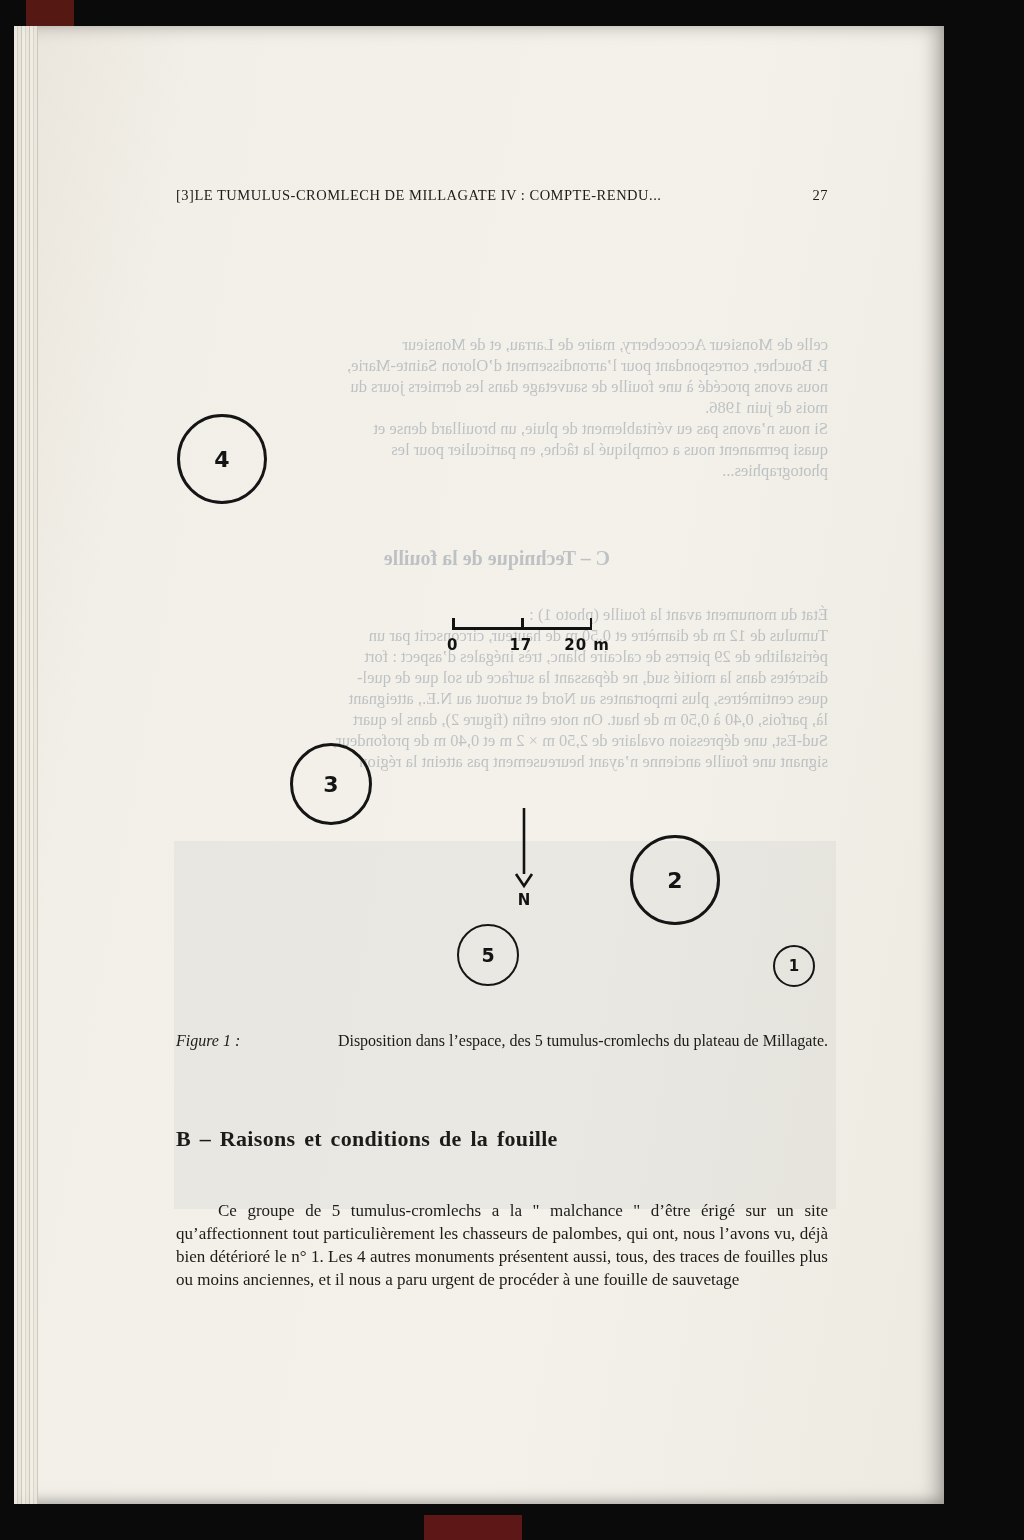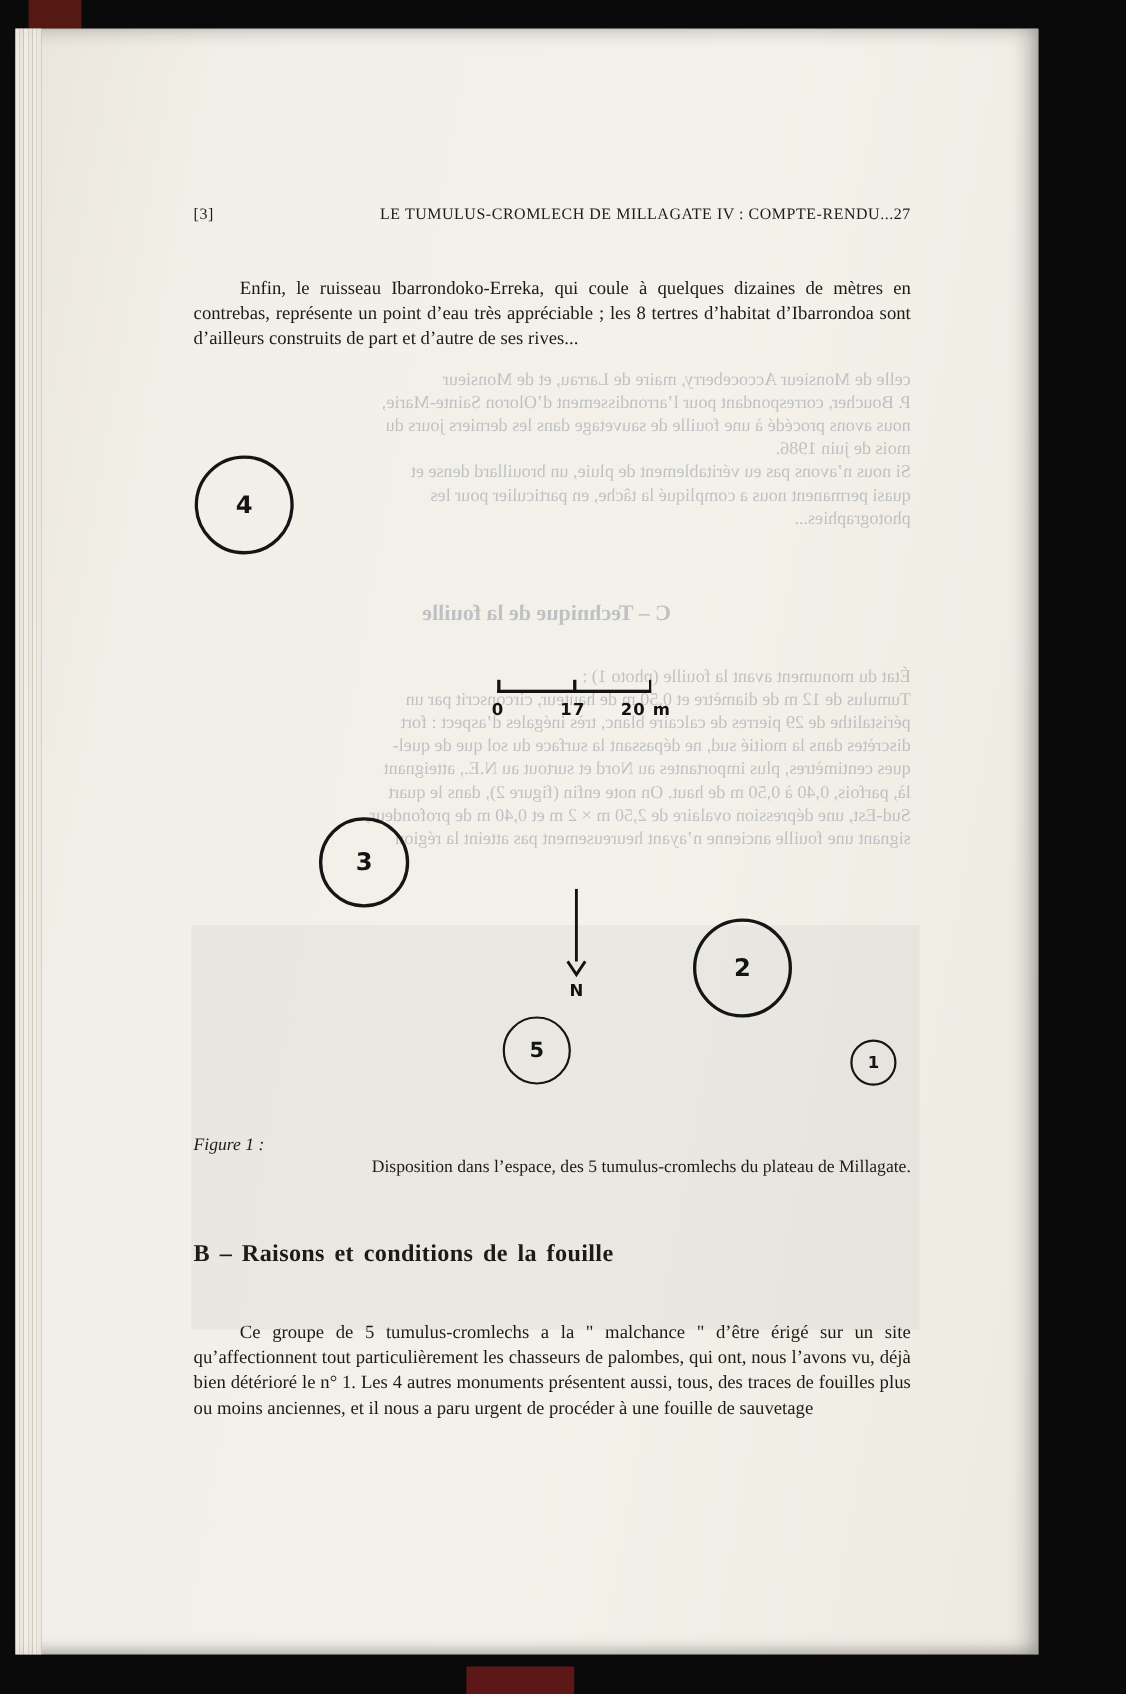--- a/index.html
+++ b/index.html
@@ -31,21 +31,21 @@
     color:#6e7d8c; opacity:.40; filter:blur(.5px);
     white-space:pre-line; font-size:16.5px; line-height:21px; width:662px; left:152px;
     text-align:left;
   }
   .bleed-heading { font-weight:bold; font-size:20px; text-align:center; white-space:normal; }
 
   .runhead {
     position:absolute; left:162px; top:161px; width:652px; z-index:2;
     display:flex; align-items:baseline; font-size:14.5px; letter-spacing:.5px;
   }
-  .runhead .title { flex:1; text-align:right; }
+  .runhead .title { flex:1; text-align:left; }
 
   .para {
     position:absolute; left:162px; width:652px; z-index:2;
     font-size:17px; line-height:23px; text-align:justify; text-indent:42px;
   }
   .p1 { top:224px; }
   .p2 { top:1158px;margin-top:15px; }
 
   .figure-canvas { position:absolute; left:0; top:390px; width:930px; height:628px; z-index:2; }
   .tumulus {
@@ -65,21 +65,21 @@
   .s0 { left:-5px; } .s1 { left:50%; transform:translateX(-55%); } .s2 { right:-18px; }
 
   .north { position:absolute; left:496px; top:392px; width:28px; text-align:center; }
   .north svg { display:block; margin:0 auto; }
   .nlabel { display:block; margin-top:1px; font-family:"DejaVu Sans",sans-serif;
             font-weight:bold; font-size:15px; color:#121212; }
 
   .caption { position:absolute; left:162px; top:1004px; width:652px; z-index:2;
              display:flex; font-size:16px; line-height:22px;justify-content:space-between; }
   .cap-label { font-style:italic; flex:none; width:90px; }
-  .cap-text { flex:none; max-width:558px;margin-top:20px; }
+  .cap-text { flex:none; max-width:558px; }
 
   .sec-heading { position:absolute; left:162px; top:1100px; width:652px; z-index:2;
                  font-size:22px; font-weight:bold;
                  letter-spacing:.3px; word-spacing:3px; }
 </style>
 </head>
 <body>
 
 <div class="scan">
   <div class="cover-sliver top"></div>
@@ -105,21 +105,20 @@
 là, parfois, 0,40 à 0,50 m de haut. On note enfin (figure 2), dans le quart
 Sud-Est, une dépression ovalaire de 2,50 m × 2 m et 0,40 m de profondeur,
 signant une fouille ancienne n’ayant heureusement pas atteint la région</div>
 
     <div class="runhead">
       <span>[3]</span>
       <span class="title">LE TUMULUS-CROMLECH DE MILLAGATE IV : COMPTE-RENDU...</span>
       <span>27</span>
     </div>
 
-    <p class="para p1">Enfin, le ruisseau Ibarrondoko-Erreka, qui coule à quelques dizaines de mètres en contrebas, représente un point d’eau très appréciable ; les 8 tertres d’habitat d’Ibarrondoa sont d’ailleurs construits de part et d’autre de ses rives...</p>
 
     <div class="figure-canvas">
 
       <div class="scalebar">
         <div class="sline"></div>
         <div class="tick t0"></div>
         <div class="tick t1"></div>
         <div class="tick t2"></div>
         <div class="slabels">
           <span class="s0">0</span>

